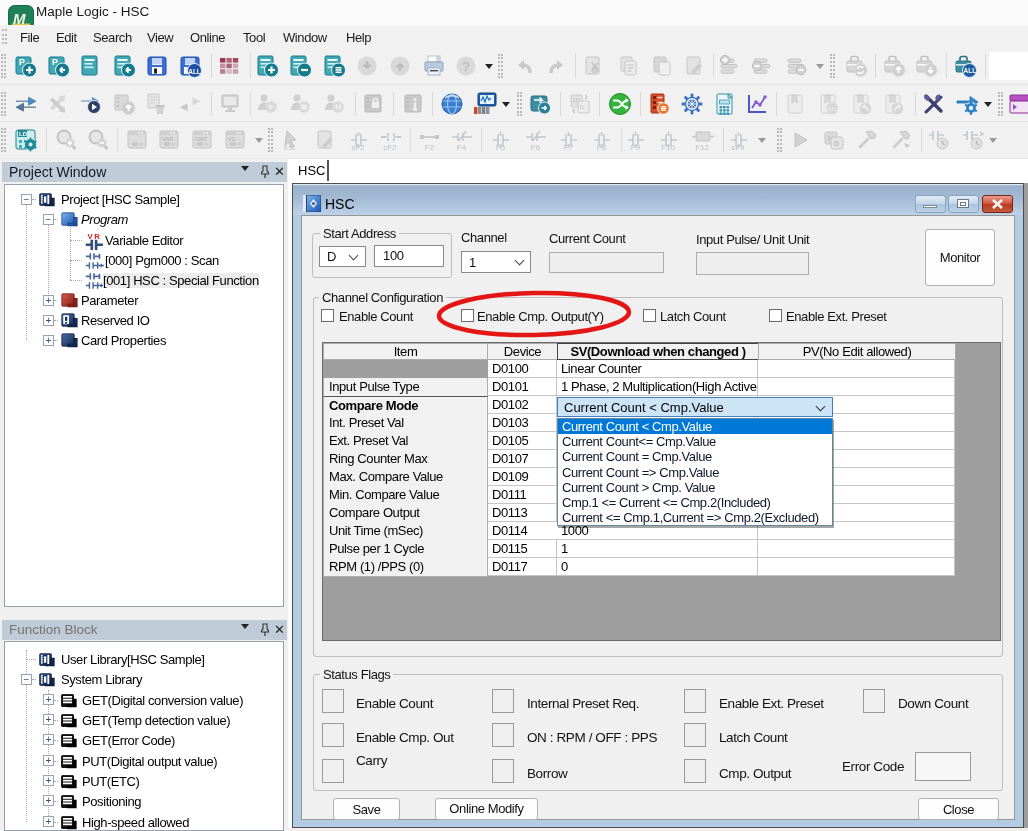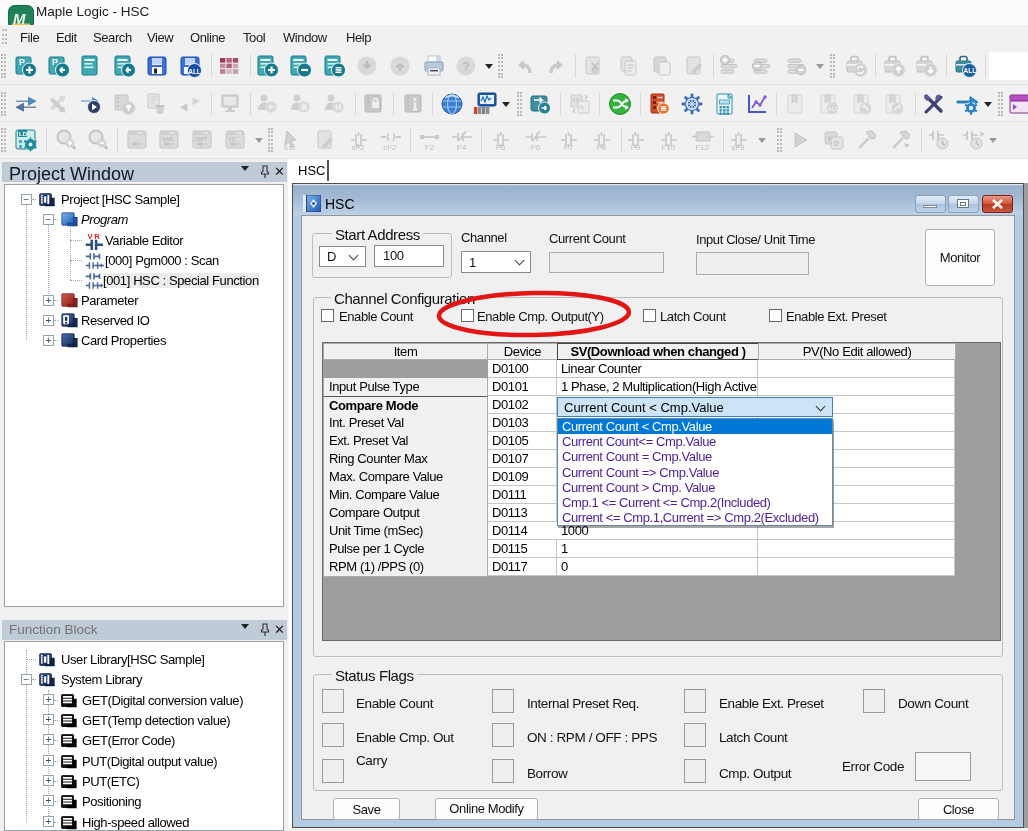--- a/index.html
+++ b/index.html
@@ -19,36 +19,36 @@
 .pbody{left:4px;width:280px;background:#fff;border:1px solid #99a0aa;box-shadow:inset 0 0 0 1px #fff;}
 .trow{position:absolute;font-size:13px;letter-spacing:-0.4px;color:#000;white-space:nowrap;}
 .expb{position:absolute;width:11px;height:11px;background:#fff;border:1px solid #99a3ad;color:#33537f;font-size:10px;line-height:9px;text-align:center;}
 .dotv{position:absolute;width:1px;border-left:1px dotted #a8a8a8;}
 .doth{position:absolute;height:1px;border-top:1px dotted #a8a8a8;}
 
 #dlg{left:292px;top:183px;width:732px;height:645px;background:#b4cbe4;border:1px solid #4e4e4e;}
 #dlgtitle{left:293px;top:184px;width:730px;height:31px;background:linear-gradient(#f4f8fc,#99b0cc 6%,#a3bad5 45%,#bdd2e8);}
 #dlgcontent{left:301px;top:215px;width:714px;height:605px;background:#f0f0f0;border:1px solid #979797;}
 .grp{position:absolute;border:1px solid #bdbdbd;border-radius:3px;}
-.grplabel{position:absolute;font-size:15px;letter-spacing:-0.4px;color:#111;background:#f0f0f0;padding:0 3px;margin-left:12px;}
+.grplabel{position:absolute;font-size:13px;letter-spacing:-0.4px;color:#111;background:#f0f0f0;padding:0 3px;}
 .lbl{position:absolute;font-size:13px;letter-spacing:-0.4px;color:#111;white-space:nowrap;}
 .inp{position:absolute;background:#fff;border:1px solid #8a8a8a;font-size:13px;letter-spacing:-0.3px;color:#111;}
 .inpd{position:absolute;background:#eeeeee;border:1px solid #adadad;}
 .btn{position:absolute;background:#fdfdfd;border:1px solid #b2b2b2;border-radius:3px;font-size:13px;letter-spacing:-0.4px;color:#111;text-align:center;}
 .cb{position:absolute;width:13px;height:13px;background:#fff;border:1px solid #6a6a6a;}
 .cbl{position:absolute;font-size:13px;letter-spacing:-0.4px;color:#111;white-space:nowrap;}
 .chev{position:absolute;width:7px;height:7px;border-right:1.6px solid #444;border-bottom:1.6px solid #444;transform:rotate(45deg);}
 
 #tblbox{left:322px;top:342px;width:679px;height:299px;background:#9e9e9e;border:1px solid #6b6b6b;}
 .hcell{position:absolute;background:#f1f1f1;border:1px solid #ababab;font-size:13px;letter-spacing:-0.4px;color:#000;text-align:center;}
 .icell{position:absolute;background:#f1f1f1;border:1px solid #ababab;border-top:none;font-size:13px;letter-spacing:-0.4px;color:#000;padding-left:5px;overflow:hidden;}
 .dcell{position:absolute;background:#fff;border-right:1px solid #c6c6c6;border-bottom:1px solid #c6c6c6;font-size:13px;letter-spacing:-0.4px;color:#000;padding-left:4px;overflow:hidden;white-space:nowrap;}
 .sfbox{position:absolute;width:22px;height:24px;border:1px solid #9a9a9a;background:#efefef;}
 .sflbl{position:absolute;font-size:13.5px;letter-spacing:-0.4px;color:#111;white-space:nowrap;}
-.ddi{position:absolute;left:5px;font-size:13px;letter-spacing:-0.4px;color:#4c1d95;white-space:nowrap;}
+.ddi{position:absolute;left:5px;font-size:13px;letter-spacing:-0.4px;color:#0f172a;white-space:nowrap;}
 </style></head><body>
 <svg width="0" height="0" style="position:absolute">
     <defs>
       <linearGradient id="g2a63b8" x1="0" y1="0" x2="1" y2="1">
         <stop offset="0" stop-color="#7db4ec"></stop>
         <stop offset="1" stop-color="#1d55b0"></stop>
       </linearGradient>
       <linearGradient id="gb03028" x1="0" y1="0" x2="1" y2="1">
         <stop offset="0" stop-color="#d4574e"></stop>
         <stop offset="1" stop-color="#8e1f16"></stop>
@@ -634,21 +634,21 @@
   </svg>
 <svg class="ic" style="left:960px;top:127px" width="26" height="26" viewBox="0 0 26 26">
     <path d="M3 8h4M7 4v9M12 4v9M12 8h6" stroke="#c4c8cc" stroke-width="1.7" fill="none"></path>
     <circle cx="16.5" cy="16.5" r="5.5" fill="#e2e2e2" stroke="#c4c4c4"></circle>
     <path d="M16.5 13.5v3l2.4 1.6" stroke="#b9b9b9" stroke-width="1.4" fill="none"></path>
     <path d="M20 5l3 2-3 2" stroke="#c4c4c4" stroke-width="1.4" fill="none"></path>
   </svg>
 <div class="abs caret caretg" style="left:989px;top:138px"></div>
 <div class="abs" style="left:0;top:159px;width:288px;height:672px;background:#f0f0f0"></div>
 <div class="abs phead" style="top:162px"></div>
-<div class="abs" style="left:9px;top:164px;font-size:18px;color:#101826">Project Window</div>
+<div class="abs" style="left:9px;top:164px;font-size:14px;color:#101826">Project Window</div>
 <div class="abs" style="left:241px;top:166px;width:0;height:0;border-left:4px solid transparent;border-right:4px solid transparent;border-top:5px solid #222"></div>
 <svg class="abs" style="left:259px;top:165px" width="12" height="14" viewBox="0 0 12 14">
     <path d="M4 1h4v5l1.5 1.5v1.5H2.5V7.5L4 6z" fill="none" stroke="#333" stroke-width="1.1"></path>
     <path d="M6 9v4" stroke="#333" stroke-width="1.2"></path>
   </svg>
 <div class="abs" style="left:274px;top:164px;font-size:13px;color:#222">✕</div>
 <div class="abs pbody" style="top:184px;height:423px"></div>
 <div class="dotv" style="left:26px;top:205px;height:135px"></div>
 <div class="dotv" style="left:48px;top:225px;height:75px"></div>
 <div class="dotv" style="left:70px;top:225px;height:55px"></div>
@@ -836,21 +836,21 @@
 <div class="abs grp" style="left:312px;top:233px;width:140px;height:45px"></div>
 <div class="abs grplabel" style="left:320px;top:226px">Start Address</div>
 <div class="abs inp" style="left:319px;top:246px;width:47px;height:21px;padding:2px 0 0 7px">D</div>
 <div class="abs chev" style="left:350px;top:252px"></div>
 <div class="abs inp" style="left:374px;top:245px;width:70px;height:22px;padding:2px 0 0 8px">100</div>
 <div class="abs lbl" style="left:461px;top:230px">Channel</div>
 <div class="abs inp" style="left:461px;top:251px;width:70px;height:22px;padding:3px 0 0 7px">1</div>
 <div class="abs chev" style="left:516px;top:257px"></div>
 <div class="abs lbl" style="left:549px;top:231px">Current Count</div>
 <div class="abs inpd" style="left:549px;top:252px;width:115px;height:21px"></div>
-<div class="abs lbl" style="left:696px;top:232px">Input Close/ Unit Time</div>
+<div class="abs lbl" style="left:696px;top:232px">Input Pulse/ Unit Unit</div>
 <div class="abs inpd" style="left:696px;top:252px;width:113px;height:23px"></div>
 <div class="abs btn" style="left:925px;top:229px;width:70px;height:57px;padding-top:20px">Monitor</div>
 <div class="abs grp" style="left:313px;top:297px;width:690px;height:360px"></div>
 <div class="abs grplabel" style="left:319px;top:290px">Channel Configuration</div>
 <div class="abs cb" style="left:321px;top:309px"></div>
 <div class="abs cbl" style="left:339px;top:309px">Enable Count</div>
 <div class="abs cb" style="left:461px;top:309px"></div>
 <div class="abs cbl" style="left:477px;top:309px">Enable  Cmp. Output(Y)</div>
 <div class="abs cb" style="left:643px;top:309px"></div>
 <div class="abs cbl" style="left:660px;top:309px">Latch Count</div>

